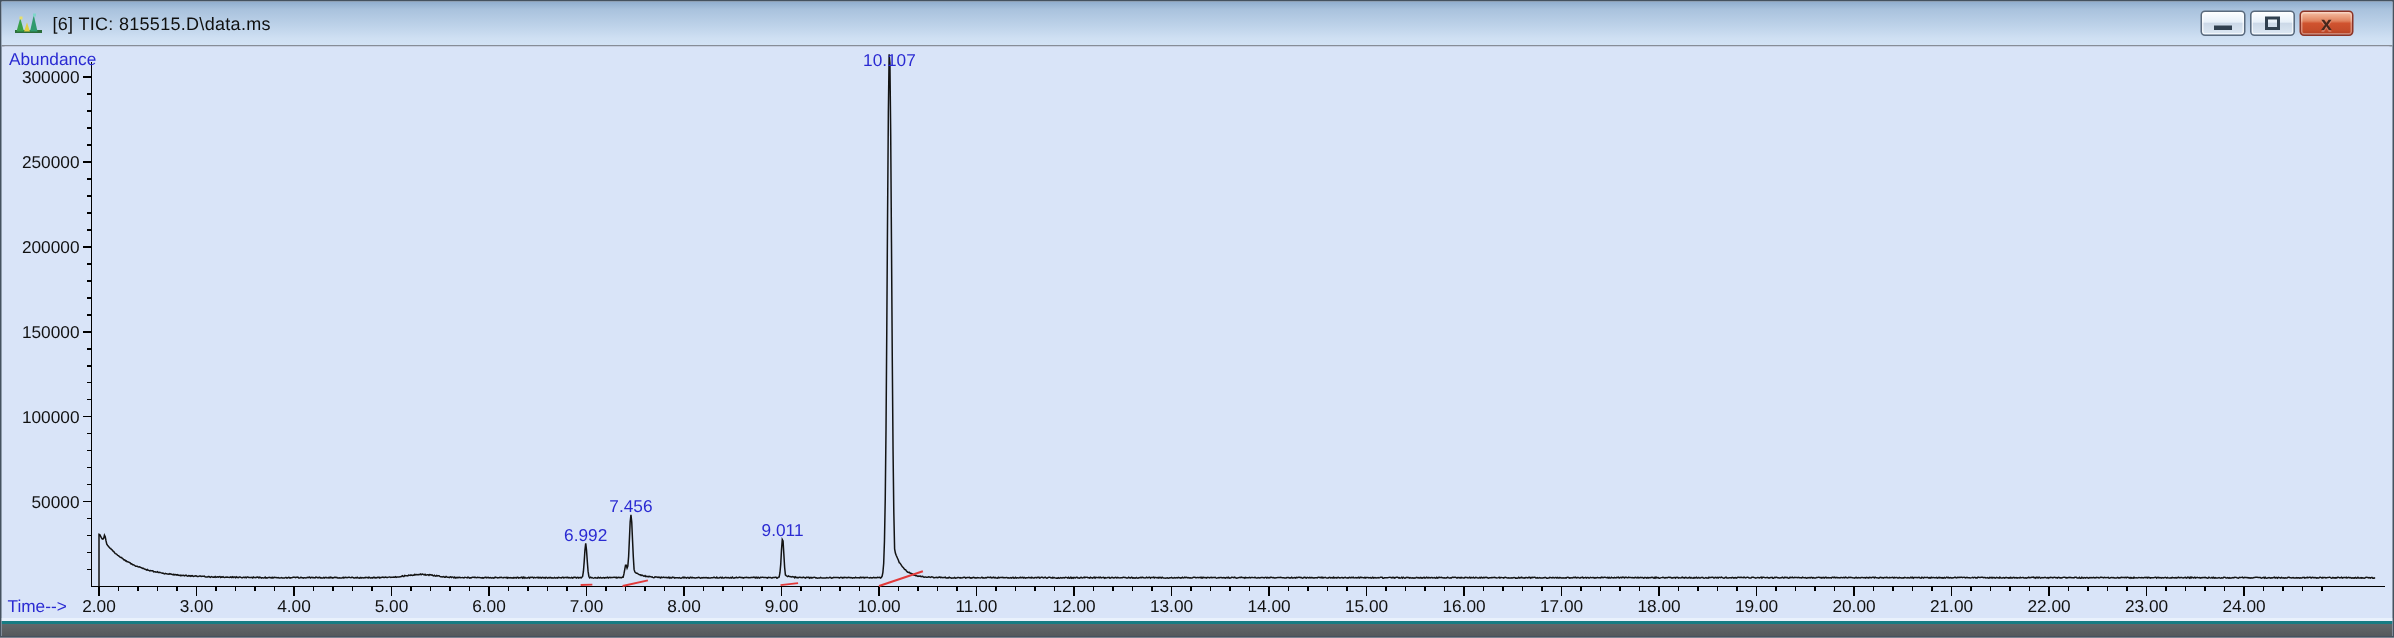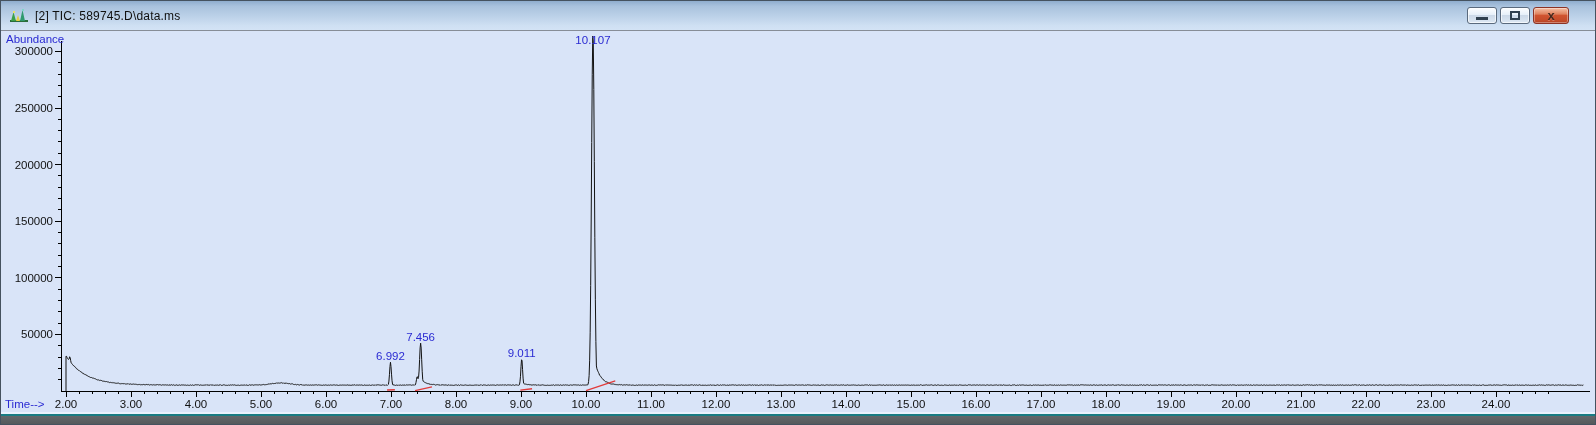--- a/index.html
+++ b/index.html
@@ -62,21 +62,21 @@
 
   <div class="titlebar">
     <svg class="title-icon" viewBox="0 0 18 15">
       <line x1="0" y1="13" x2="18" y2="13" stroke="#2b6d3a" stroke-width="2"></line>
       <path d="M1,13 L3.5,4 L6,13 Z" fill="#3aa04a"></path>
       <path d="M6,13 L8,7 L10,13 Z" fill="#e3cf45"></path>
       <path d="M10,13 L12.5,2 L15,13 Z" fill="#2f9a6e"></path>
       <rect x="3" y="3" width="2" height="2" fill="#e8e06a"></rect>
       <rect x="12" y="1" width="2" height="2" fill="#7fd6c9"></rect>
     </svg>
-    <div class="title-text">[2] TIC: 589745.D\data.ms</div>
+    <div class="title-text">[6] TIC: 815515.D\data.ms</div>
     <div class="win-buttons">
       <div class="win-btn minmax">
           <div class="glyph-min"></div>
         </div>
       <div class="win-btn minmax">
           <div class="glyph-max"></div>
         </div>
       <div class="win-btn close">
           <span class="glyph-close">x</span>
         </div>

